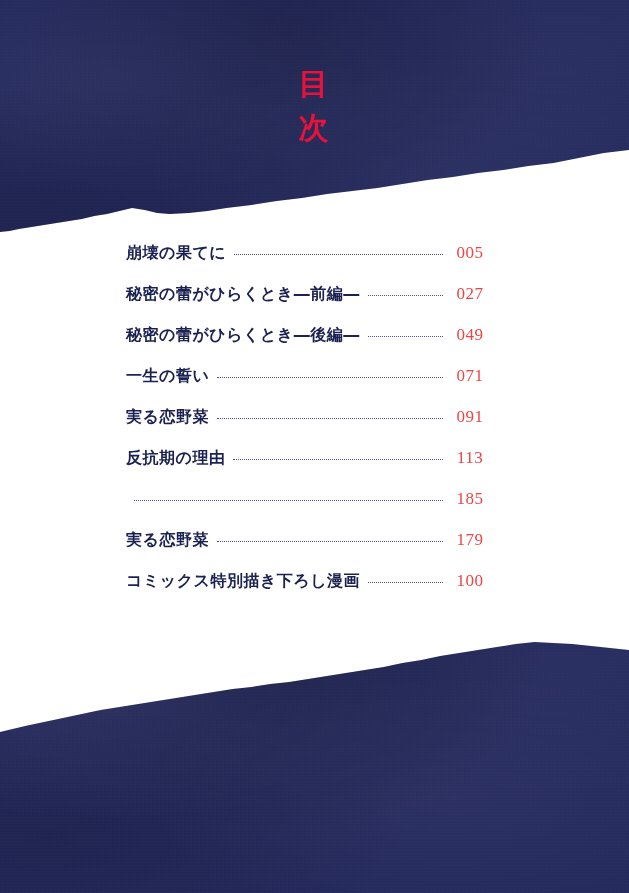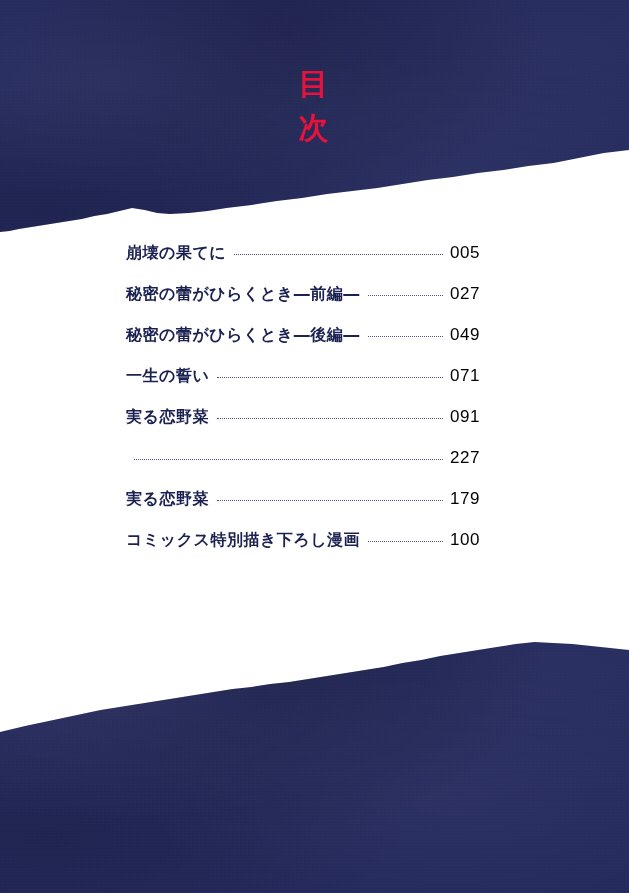--- a/index.html
+++ b/index.html
@@ -147,27 +147,27 @@
     flex: 1 1 auto;
     margin: 0 7px 0 8px;
     position: relative;
     top: -3px;
     height: 1px;
     border-bottom: 1.5px dotted #4a4f7d;
     min-width: 10px;
   }
 
   .toc-page {
-    font-family: Liberation Sans, sans-serif;
+    font-family: Liberation Serif, serif;
     font-size: 17px;
-    color: #000000;
+    color: #ef4444;
     letter-spacing: 0.5px;
     white-space: nowrap;
     width: 40px;
-    text-align: left;
+    text-align: center;
   }
 </style>
 </head>
 <body>
 
 <div id="page">
 
   <div class="band band-top">
     <div class="grain"></div>
   </div>
@@ -199,22 +199,27 @@
         <span class="toc-label">一生の誓い</span>
         <span class="toc-dots"></span>
         <span class="toc-page">071</span>
       </div>
       <div class="toc-row">
         <span class="toc-label">実る恋野菜</span>
         <span class="toc-dots"></span>
         <span class="toc-page">091</span>
       </div>
       <div class="toc-row">
-        <span class="toc-dots"></span>
-        <span class="toc-page">227</span>
+        <span class="toc-label">反抗期の理由</span>
+        <span class="toc-dots"></span>
+        <span class="toc-page">113</span>
+      </div>
+      <div class="toc-row">
+        <span class="toc-dots"></span>
+        <span class="toc-page">185</span>
       </div>
       <div class="toc-row">
         <span class="toc-label">実る恋野菜</span>
         <span class="toc-dots"></span>
         <span class="toc-page">179</span>
       </div>
       <div class="toc-row">
         <span class="toc-label">コミックス特別描き下ろし漫画</span>
         <span class="toc-dots"></span>
         <span class="toc-page">100</span>

